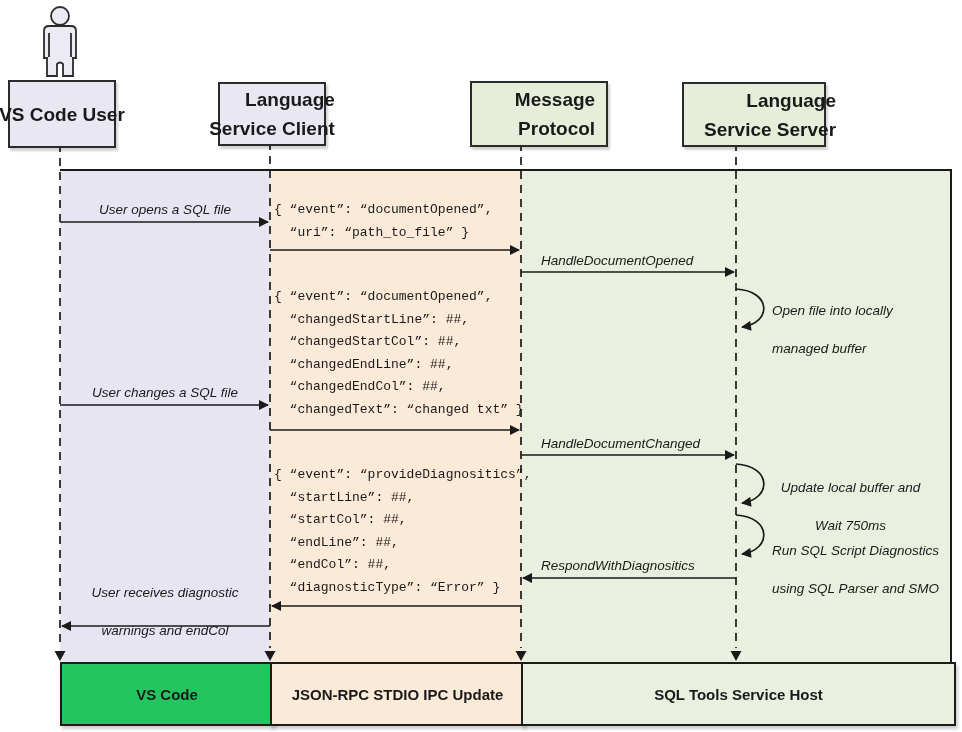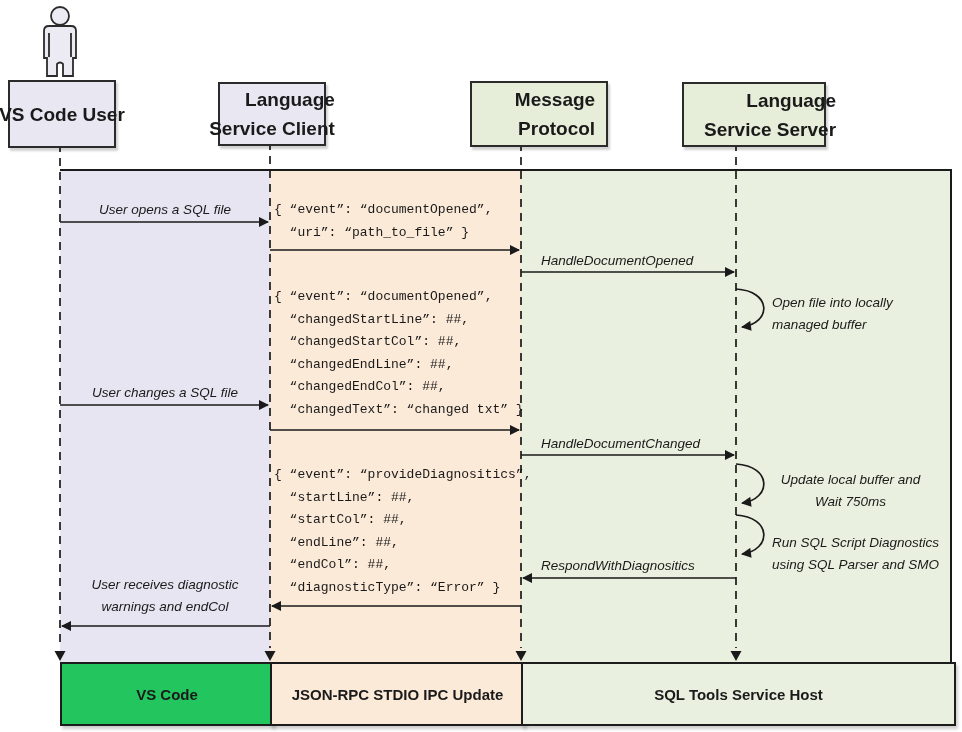--- a/index.html
+++ b/index.html
@@ -36,21 +36,21 @@
 
   
   .lbl  { position:absolute; font-style:italic; font-size:13.5px; white-space:pre; }
   .lbl-center { text-align:center; }
   .mono {
     position:absolute; font-family:"Liberation Mono", monospace;
     font-size:13px; line-height:22.5px; white-space:pre;
   }
   .note {
     position:absolute; font-style:italic; font-size:13.5px;
-    line-height:22px; white-space:pre;
+    line-height:38px; white-space:pre;
   }
   .note-center { text-align:center; }
 
   svg.overlay { position:absolute; left:0; top:0; pointer-events:none; }
 </style>
 </head>
 <body>
 
 <div class="canvas">
 

